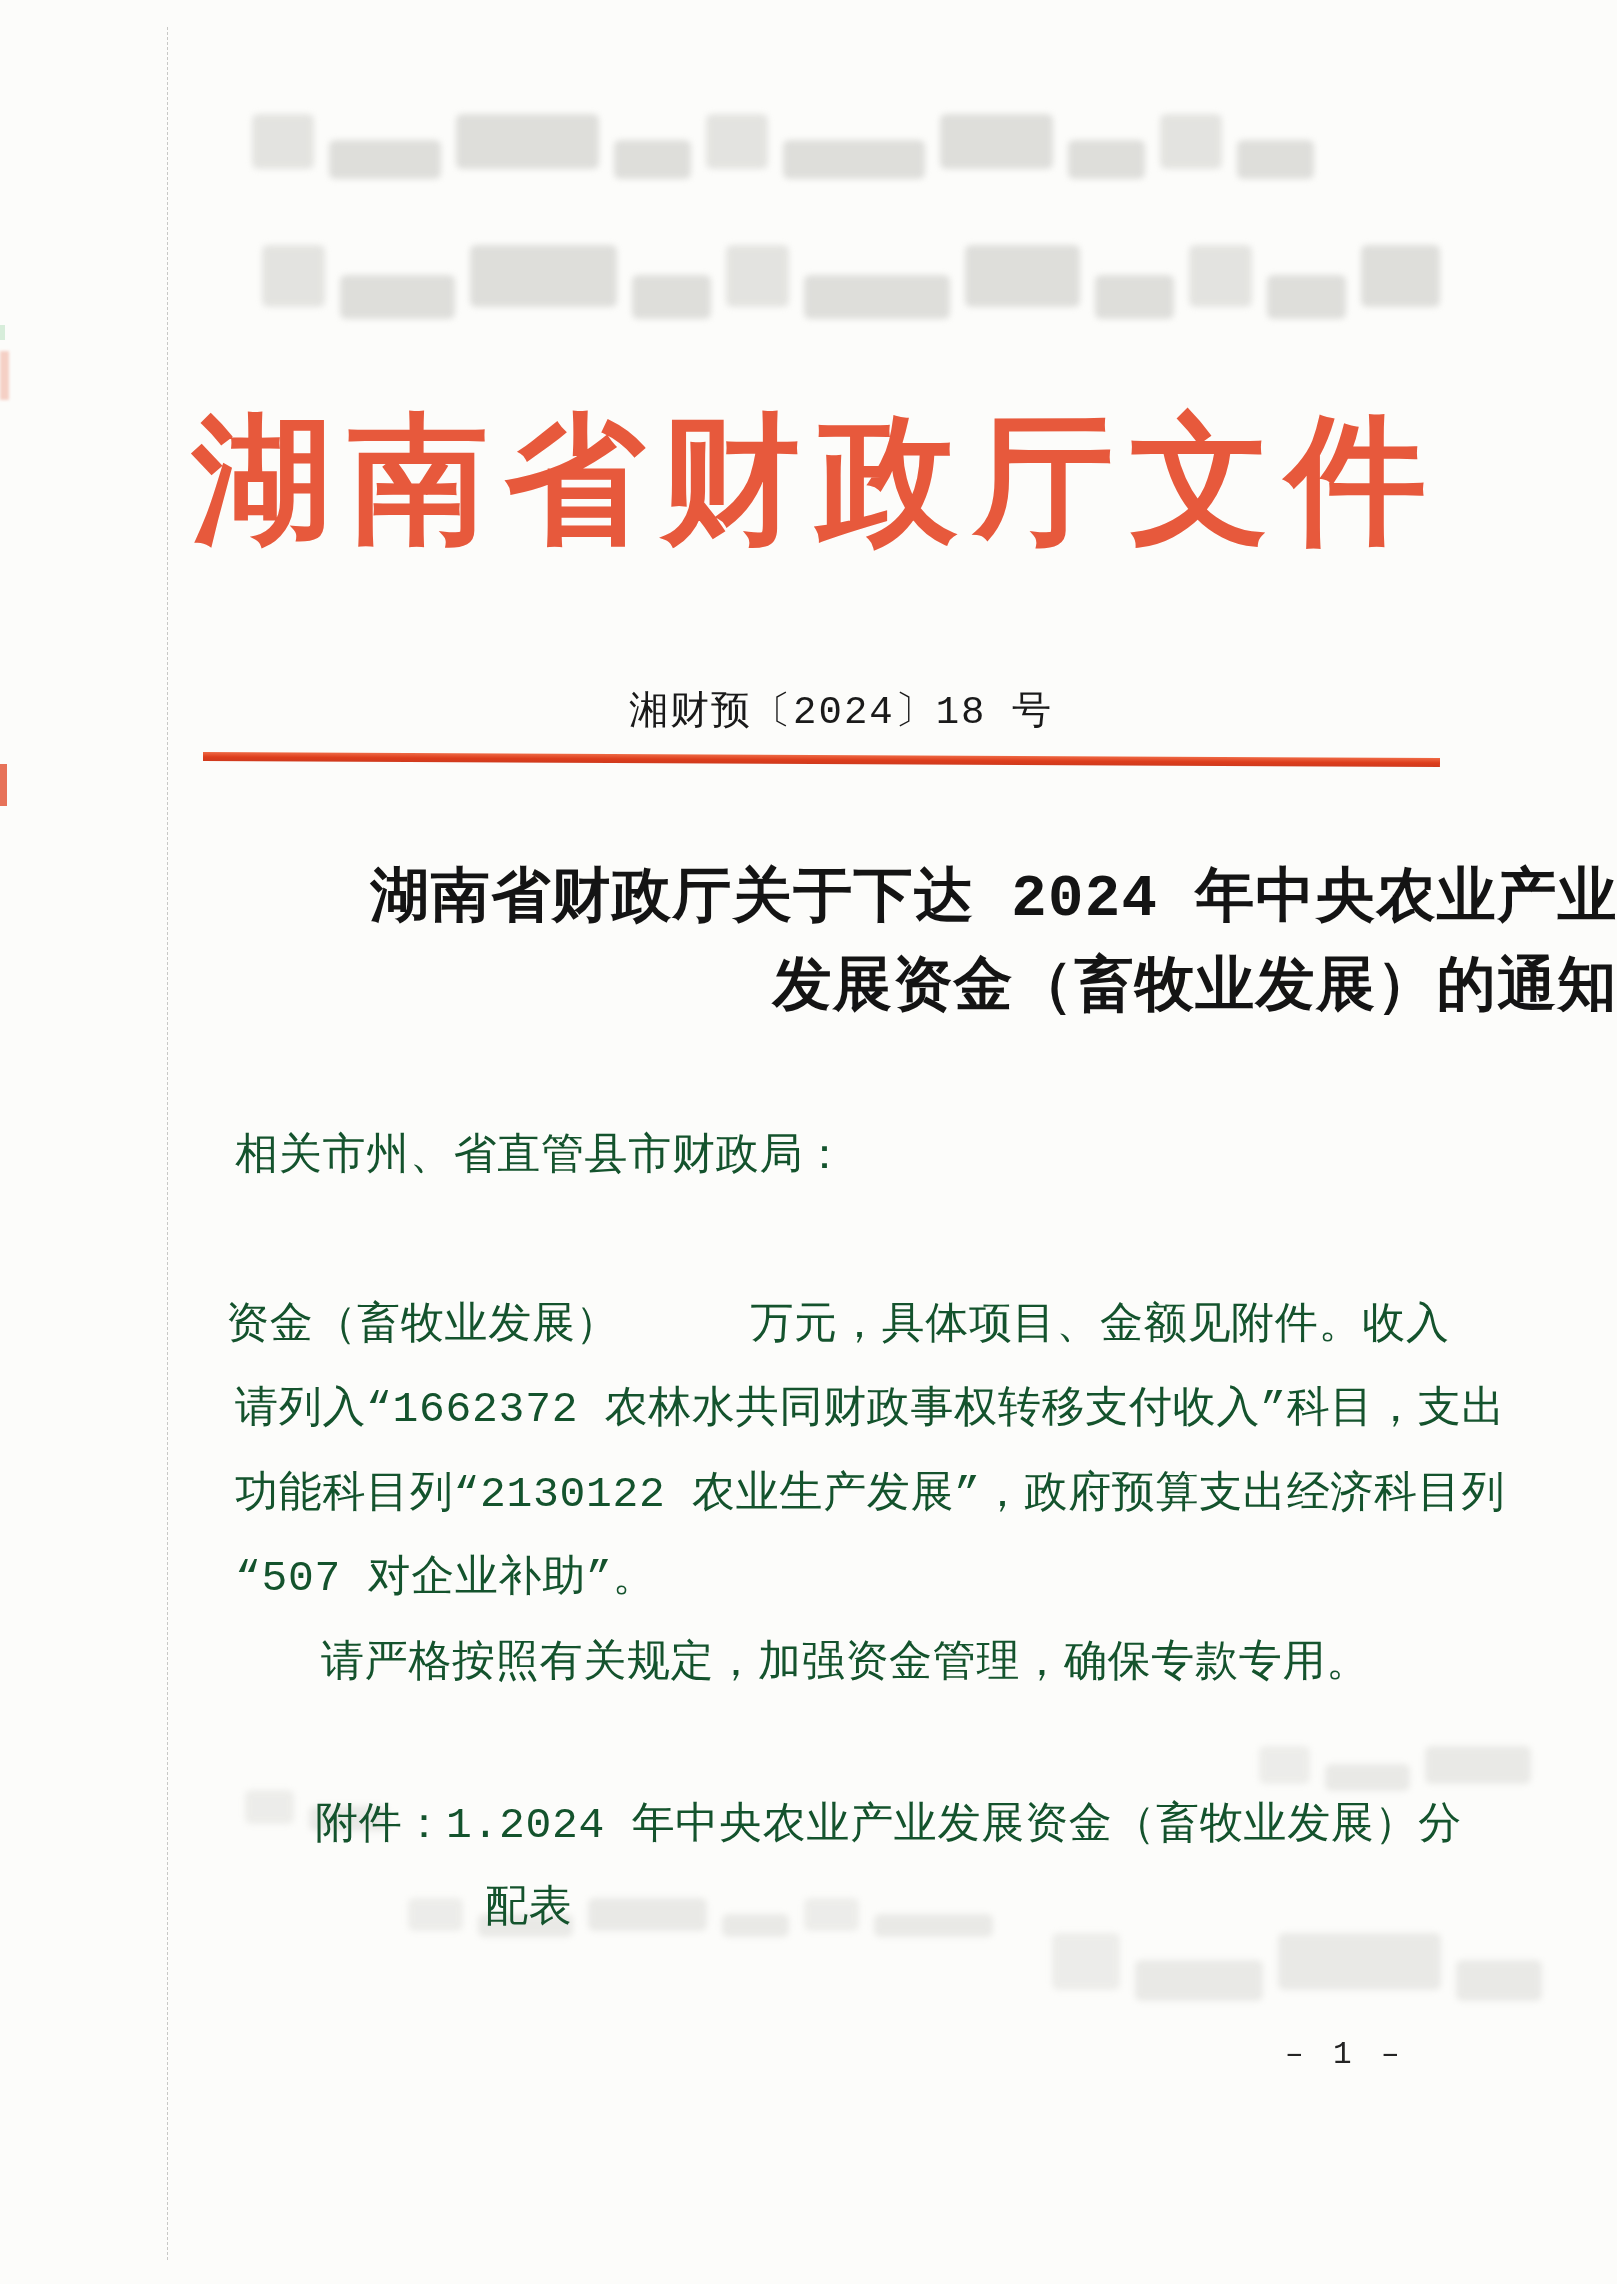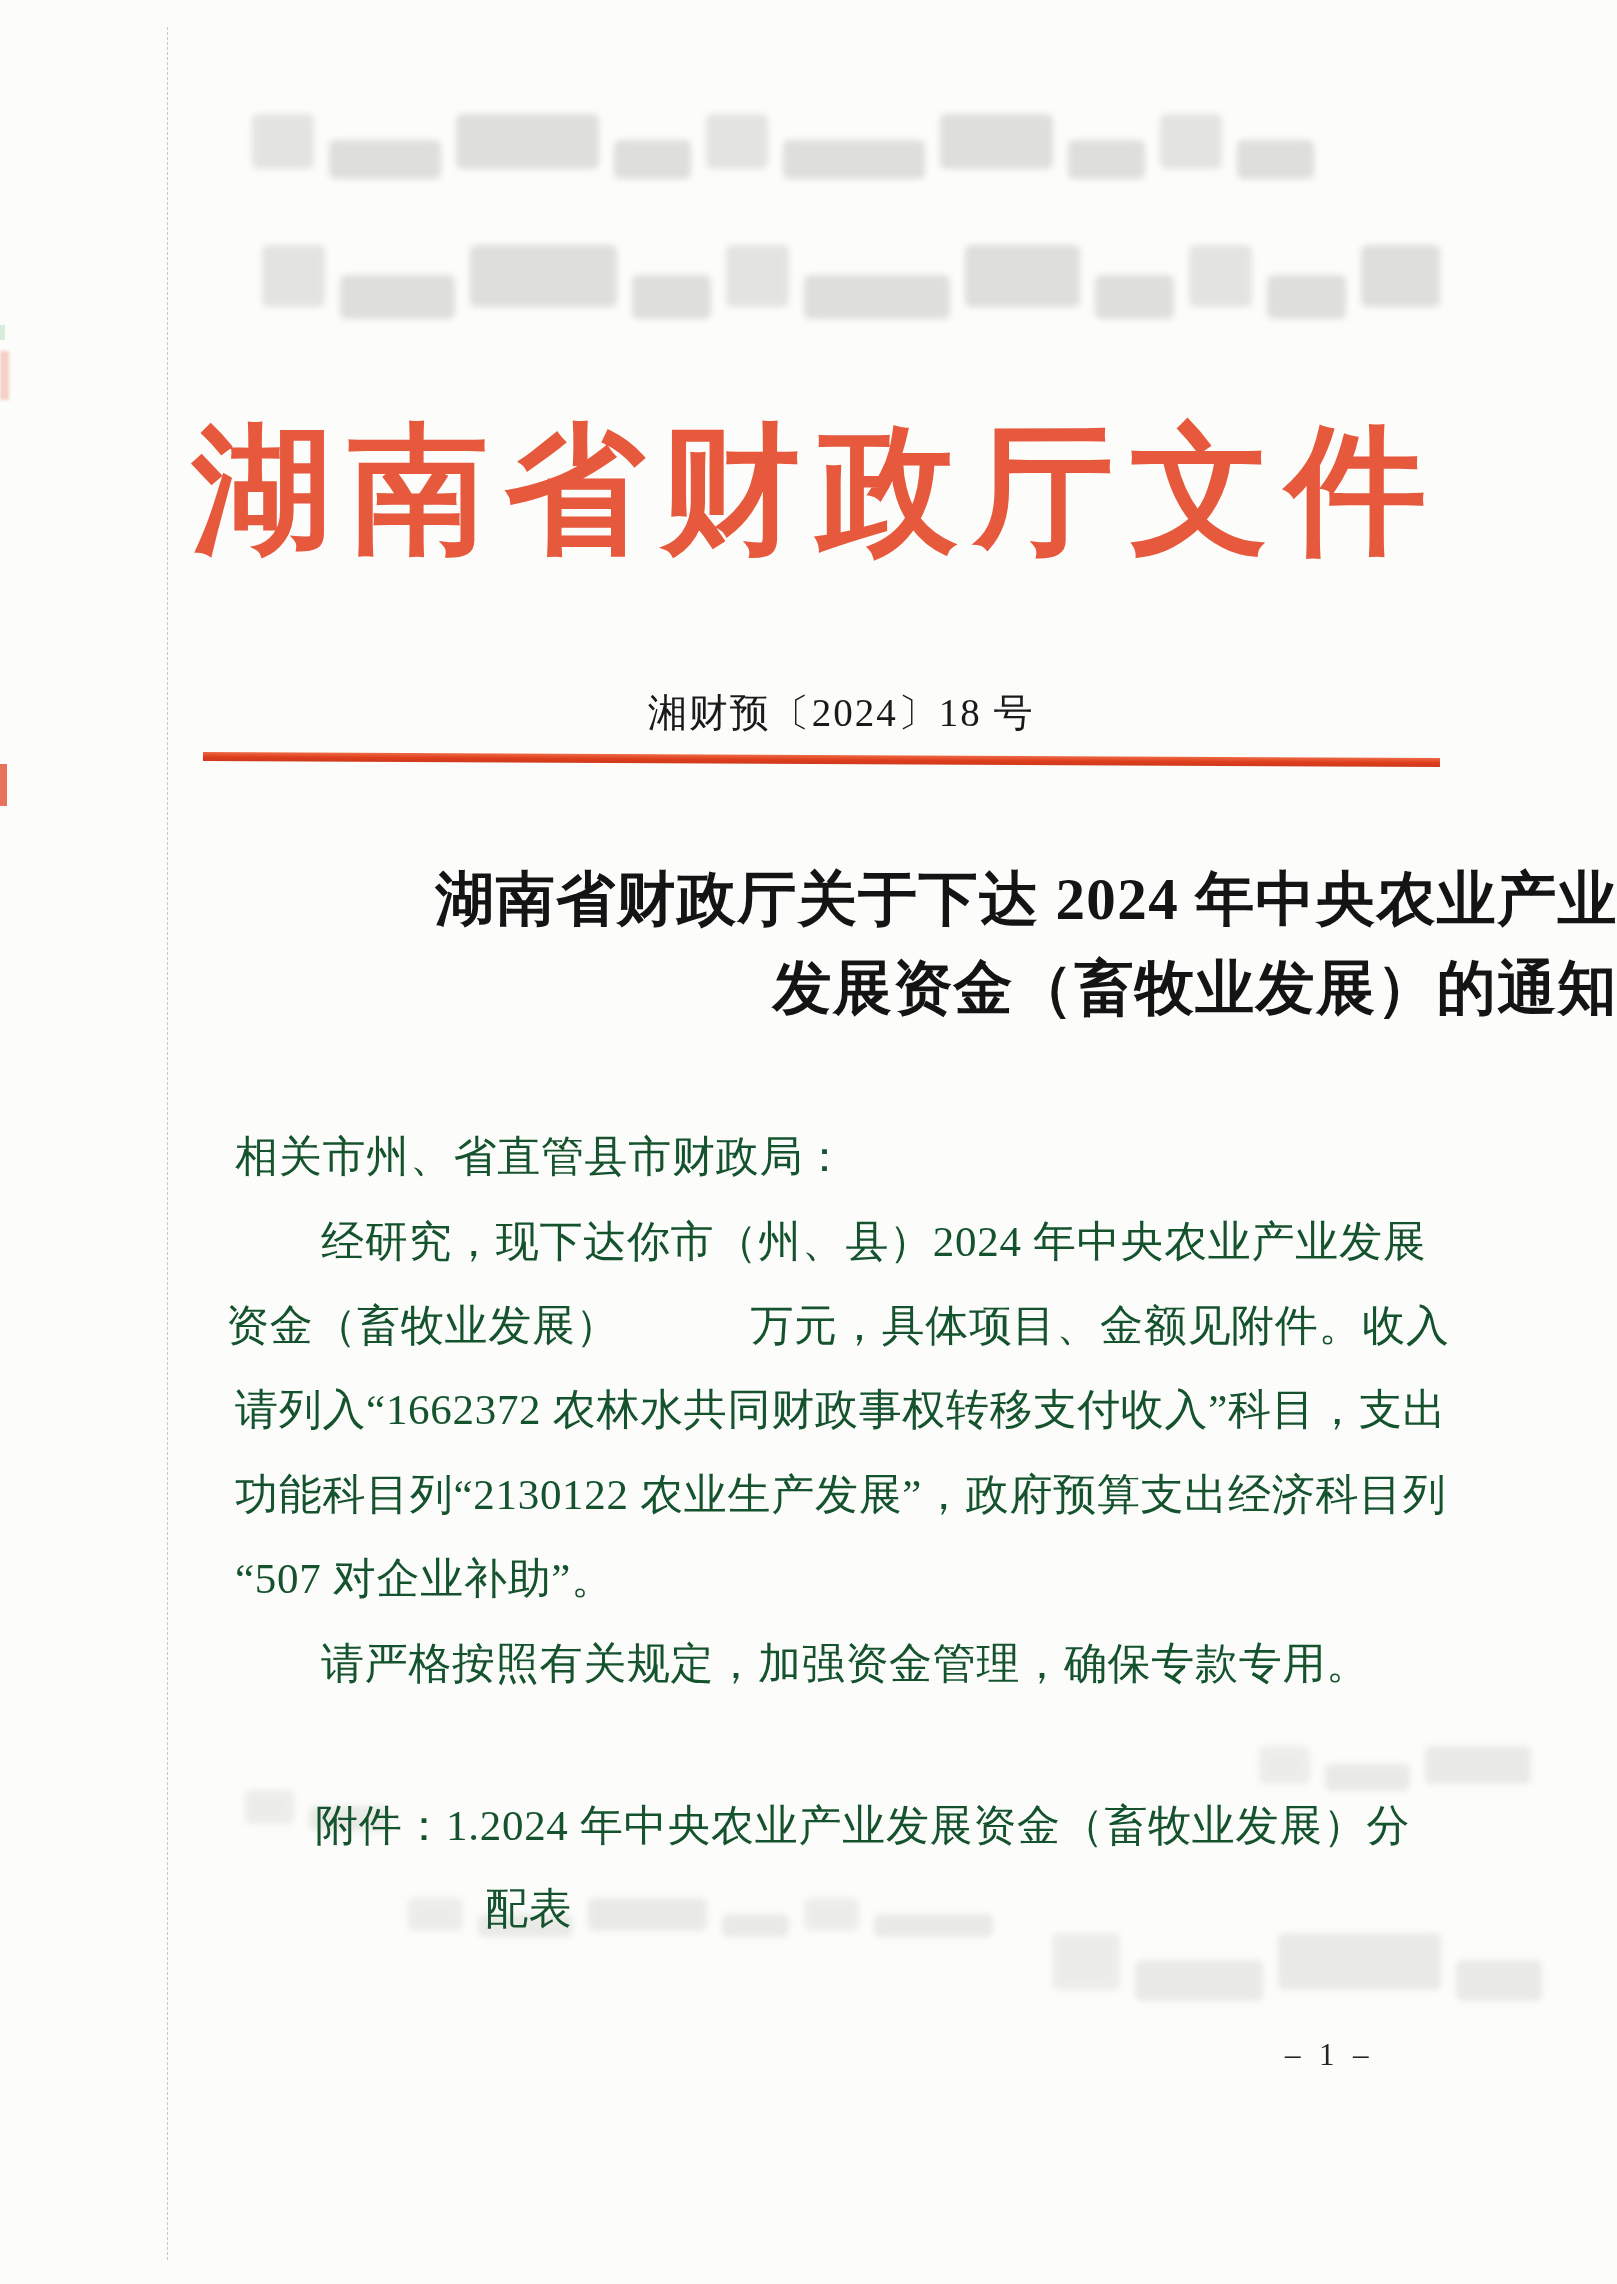--- a/index.html
+++ b/index.html
@@ -1,21 +1,21 @@
 <!DOCTYPE html>
 <html style="font-size:11px"><head>
 <meta charset="utf-8">
 <style>
   html,body{margin:0;padding:0;background:#e8e8e8;}
   .page{
     position:relative;
     width:1618px;height:2284px;
     background:#fcfcfa;
     overflow:hidden;
-    font-family:Liberation Serif, serif;
+    font-family:Liberation Mono, monospace;
     color:#1f1f1f;
   }
 
   
   .scan-dash-line{
     position:absolute;left:167px;top:27px;height:2233px;width:0;
     border-left:1.4px dashed rgba(90,90,90,.32);
   }
   .edge-mark{position:absolute;left:0;}
   .edge-mark.pink{top:351px;width:8.9px;height:49px;background:#f2b9aa;filter:blur(1.4px);opacity:.65;}
@@ -142,21 +142,20 @@
   <div class="agency-header">湖南省财政厅文件</div>
   <div class="doc-number">湘财预〔2024〕18 号</div>
   <div class="red-rule"></div>
 
   <div class="doc-title">
     <div>湖南省财政厅关于下达 2024 年中央农业产业</div>
     <div>发展资金（畜牧业发展）的通知</div>
   </div>
 
   <div class="bline" style="left:235px;top:1115px;">相关市州、省直管县市财政局：</div>
-  <div class="bline" style="left:235px;top:1200px;text-indent:86px;">经研究，现下达你市（州、县）2024 年中央农业产业发展</div>
   <div class="bline" style="left:226px;top:1284px;text-align:center;">资金（畜牧业发展）　　　万元，具体项目、金额见附件。收入</div>
   <div class="bline" style="left:235px;top:1368px;">请列入“1662372 农林水共同财政事权转移支付收入”科目，支出</div>
   <div class="bline" style="left:235px;top:1453px;">功能科目列“2130122 农业生产发展”，政府预算支出经济科目列</div>
   <div class="bline" style="left:235px;top:1537px;">“507 对企业补助”。</div>
   <div class="bline" style="left:235px;top:1622px;text-indent:86px;">请严格按照有关规定，加强资金管理，确保专款专用。</div>
 
   <div class="bline" style="left:315px;top:1784px;">附件：1.2024 年中央农业产业发展资金（畜牧业发展）分</div>
   <div class="bline" style="left:485px;top:1867px;">配表</div>
 
   <div class="page-number">– 1 –</div>

